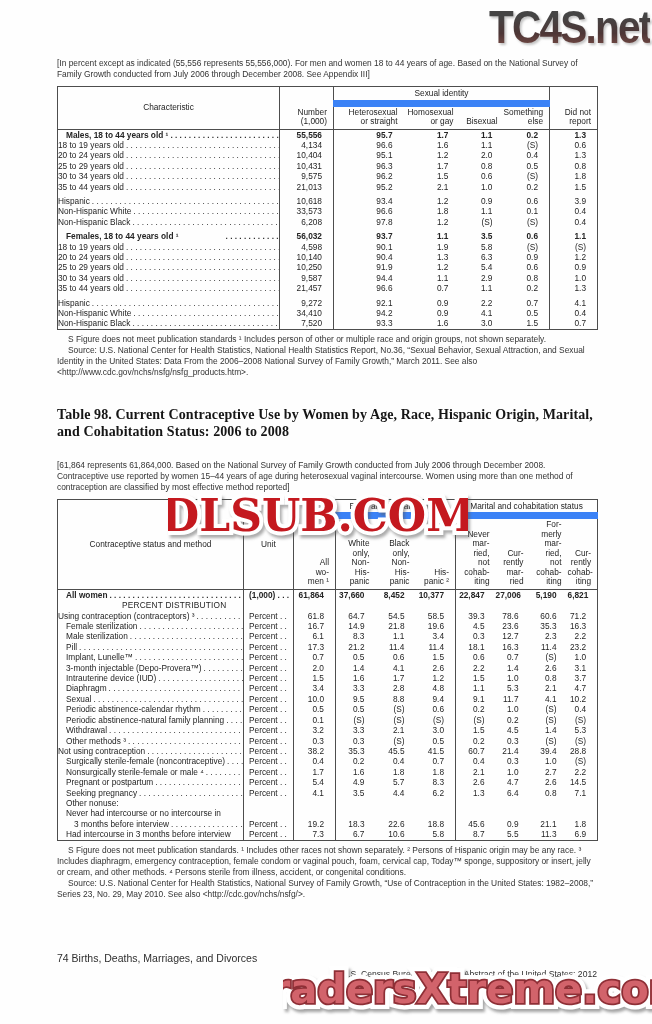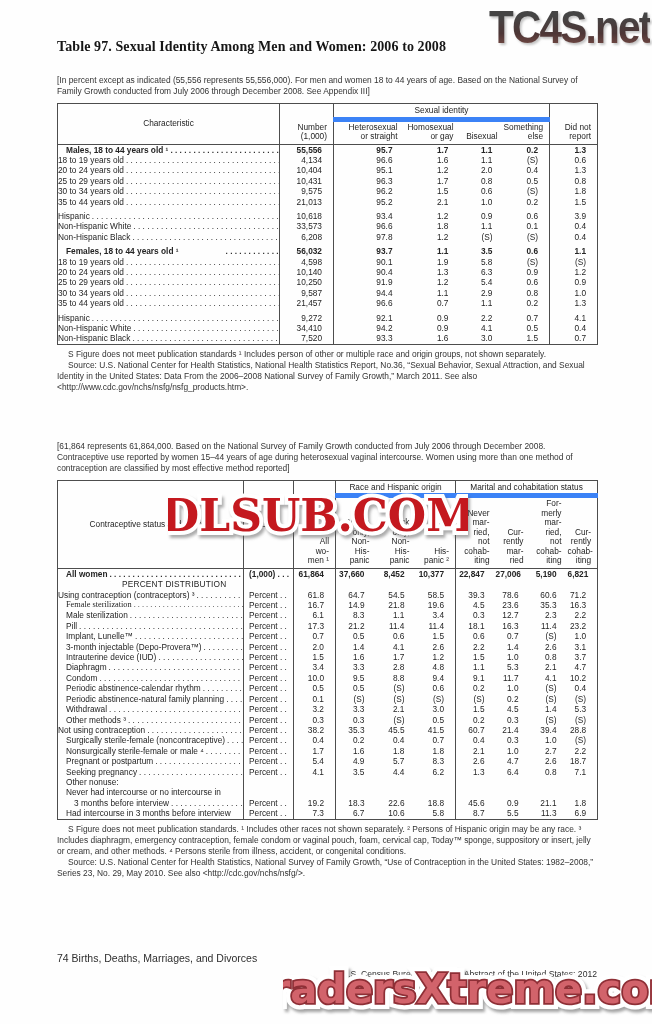--- a/index.html
+++ b/index.html
@@ -14,21 +14,21 @@
     font-size:14px;line-height:17px;color:#161616;letter-spacing:.1px;
   }
   .bracket-note{font-size:8.4px;line-height:11px;color:#333;margin-top:20px;}
   table{border-collapse:collapse;table-layout:fixed;width:540px;color:#242424;}
   table{font-size:8.3px;}
   th{font-weight:normal;padding:0;}
   td{padding:0;}
   .stat-table{border:1px solid #4d4d4d;margin-top:6px;}
   thead th{vertical-align:bottom;padding:1px 6px 2px 0;white-space:pre-line;line-height:9.5px;}
   thead tr:last-child th, thead th[rowspan]{border-bottom:1px solid #4d4d4d;}
-  th.group-h{text-align:center;vertical-align:middle;padding:2px 0 1px 0;border-bottom:5px solid #3b82f6;}
+  th.group-h{text-align:center;vertical-align:middle;padding:2px 0 1px 0;border-bottom:7px solid #3b82f6;}
   th.stub-h{text-align:center;vertical-align:middle;padding:0;}
   th.mid-h{text-align:center;vertical-align:middle;padding:0 4px;}
   th.num-h{text-align:right;}
   .bl{border-left:1px solid #4d4d4d;}
   tbody td{line-height:10.4px;vertical-align:bottom;}
   td.num{text-align:right;padding-right:11px;white-space:nowrap;}
   td.lblc{overflow:hidden;}
   .lbl{display:flex;white-space:nowrap;overflow:hidden;}
   .leader{flex:1;overflow:hidden;padding-left:2px;color:#2c2c2c;}
   tr.b{font-weight:bold;}
@@ -55,21 +55,20 @@
   .footer-right{position:absolute;right:55px;top:969px;font-size:8.6px;color:#2e2e2e;}
   .spacer-97{height:28px;}
 </style>
 </head>
 <body>
 
 <div class="wm-top">TC4S.net</div>
 
 <div class="content">
 
-  <div class="tbl-title">Table 97. Sexual Identity Among Men and Women: 2006 to 2008</div>
   <div class="bracket-note">[In percent except as indicated (55,556 represents 55,556,000). For men and women 18 to 44 years of age. Based on the National Survey of Family Growth conducted from July 2006 through December 2008. See Appendix III]</div>
 
   <table class="stat-table" id="t97">
     <colgroup>
       <col style="width:222px">
         <col style="width:54px">
         <col style="width:70px">
       <col style="width:56px">
         <col style="width:44px">
         <col style="width:46px">
@@ -350,20 +349,21 @@
       </tbody>
   </table>
 
   <div class="footnote">
     <p>S Figure does not meet publication standards ¹ Includes person of other or multiple race and origin groups, not shown separately.</p>
     <p>Source: U.S. National Center for Health Statistics, National Health Statistics Report, No.36, “Sexual Behavior, Sexual Attraction, and Sexual Identity in the United States: Data From the 2006–2008 National Survey of Family Growth,” March 2011. See also &lt;http://www.cdc.gov/nchs/nsfg/nsfg_products.htm&gt;.</p>
   </div>
 
   <div class="spacer-97"></div>
 
+  <div class="tbl-title">Table 98. Current Contraceptive Use by Women by Age, Race, Hispanic Origin, Marital, and Cohabitation Status: 2006 to 2008</div>
   <div class="bracket-note">[61,864 represents 61,864,000. Based on the National Survey of Family Growth conducted from July 2006 through December 2008. Contraceptive use reported by women 15–44 years of age during heterosexual vaginal intercourse. Women using more than one method of contraception are classified by most effective method reported]</div>
 
   <table class="stat-table" id="t98">
     <colgroup>
       <col style="width:186px">
         <col style="width:50px">
         <col style="width:42px">
         <col style="width:40px">
       <col style="width:40px">
         <col style="width:40px">
@@ -464,21 +464,21 @@
           <td class="num bl">64.7</td>
           <td class="num">54.5</td>
           <td class="num">58.5</td>
           <td class="num bl">39.3</td>
           <td class="num">78.6</td>
           <td class="num">60.6</td>
           <td class="num">71.2</td>
         </tr>
         <tr>
           <td class="lblc">
-            <div class="lbl" style="padding-left: 8px; font-family: Liberation Serif, serif;">
+            <div class="lbl" style="padding-left: 8px;">
               <span>Female sterilization</span>
               <span class="leader">. . . . . . . . . . . . . . . . . . . . . . . . . . . . . . . . . . . . . . . . . . . . . . . . . . . . . . . . . . . .</span>
             </div>
           </td>
           <td class="unit bl">Percent . .</td>
           <td class="num bl">16.7</td>
           <td class="num bl">14.9</td>
           <td class="num">21.8</td>
           <td class="num">19.6</td>
           <td class="num bl">4.5</td>
@@ -584,21 +584,21 @@
           <td class="num">2.8</td>
           <td class="num">4.8</td>
           <td class="num bl">1.1</td>
           <td class="num">5.3</td>
           <td class="num">2.1</td>
           <td class="num">4.7</td>
         </tr>
         <tr>
           <td class="lblc">
             <div class="lbl" style="padding-left: 8px;">
-              <span>Condom</span>
+              <span>Sexual</span>
               <span class="leader">. . . . . . . . . . . . . . . . . . . . . . . . . . . . . . . . . . . . . . . . . . . . . . . . . . . . . . . . . . . .</span>
             </div>
           </td>
           <td class="unit bl">Percent . .</td>
           <td class="num bl">10.0</td>
           <td class="num bl">9.5</td>
           <td class="num">8.8</td>
           <td class="num">9.4</td>
           <td class="num bl">9.1</td>
           <td class="num">11.7</td>
@@ -732,21 +732,21 @@
             </div>
           </td>
           <td class="unit bl">Percent . .</td>
           <td class="num bl">5.4</td>
           <td class="num bl">4.9</td>
           <td class="num">5.7</td>
           <td class="num">8.3</td>
           <td class="num bl">2.6</td>
           <td class="num">4.7</td>
           <td class="num">2.6</td>
-          <td class="num">18.7</td>
+          <td class="num">14.5</td>
         </tr>
         <tr>
           <td class="lblc">
             <div class="lbl" style="padding-left: 8px;">
               <span>Seeking pregnancy</span>
               <span class="leader">. . . . . . . . . . . . . . . . . . . . . . . . . . . . . . . . . . . . . . . . . . . . . . . . . . . . . . . . . . . .</span>
             </div>
           </td>
           <td class="unit bl">Percent . .</td>
           <td class="num bl">4.1</td>

